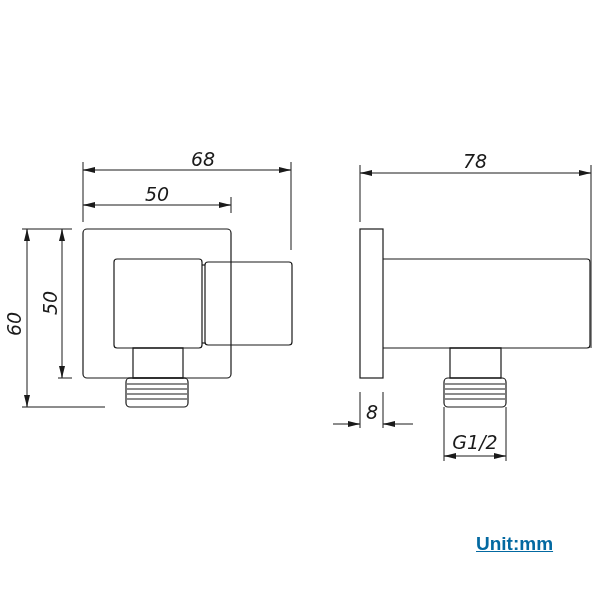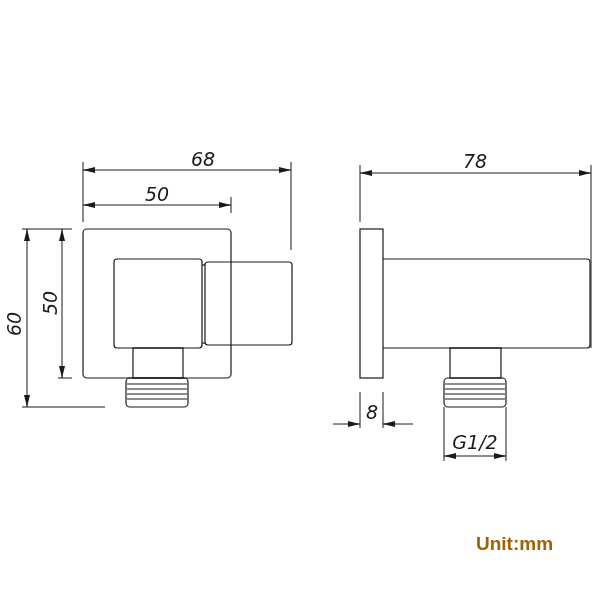--- a/index.html
+++ b/index.html
@@ -1,21 +1,21 @@
 <!DOCTYPE html>
 <html><head>
 <meta charset="utf-8">
 <style>
   html,body{margin:0;padding:0;background:#ffffff;}
   body{width:600px;height:600px;position:relative;overflow:hidden;font-family:"DejaVu Sans",sans-serif;}
   svg{position:absolute;left:0;top:0;}
   .ln{stroke:#1a1a1a;stroke-width:1.2;fill:none;}
   .dim{stroke:#1a1a1a;stroke-width:1;fill:none;}
   .dimtxt{font-family:"DejaVu Sans",sans-serif;font-style:italic;font-size:19px;fill:#1a1a1a;}
-  .unit{position:absolute;left:476px;top:533px;font-family:"Liberation Sans",sans-serif;font-weight:bold;font-size:19px;color:#a16207;}
+  .unit{position:absolute;left:476px;top:533px;font-family:"Liberation Sans",sans-serif;font-weight:bold;font-size:19px;color:#0369a1;text-decoration:underline;}
 </style>
 </head>
 <body>
 
 <svg width="600" height="600" viewBox="0 0 600 600">
   <defs>
     <marker id="arrEnd" markerWidth="12" markerHeight="6" refX="12" refY="3" orient="auto" markerUnits="userSpaceOnUse">
       <path d="M0,0 L12,3 L0,6 Z" fill="#1a1a1a"></path>
     </marker>
     <marker id="arrStart" markerWidth="12" markerHeight="6" refX="0" refY="3" orient="auto" markerUnits="userSpaceOnUse">

